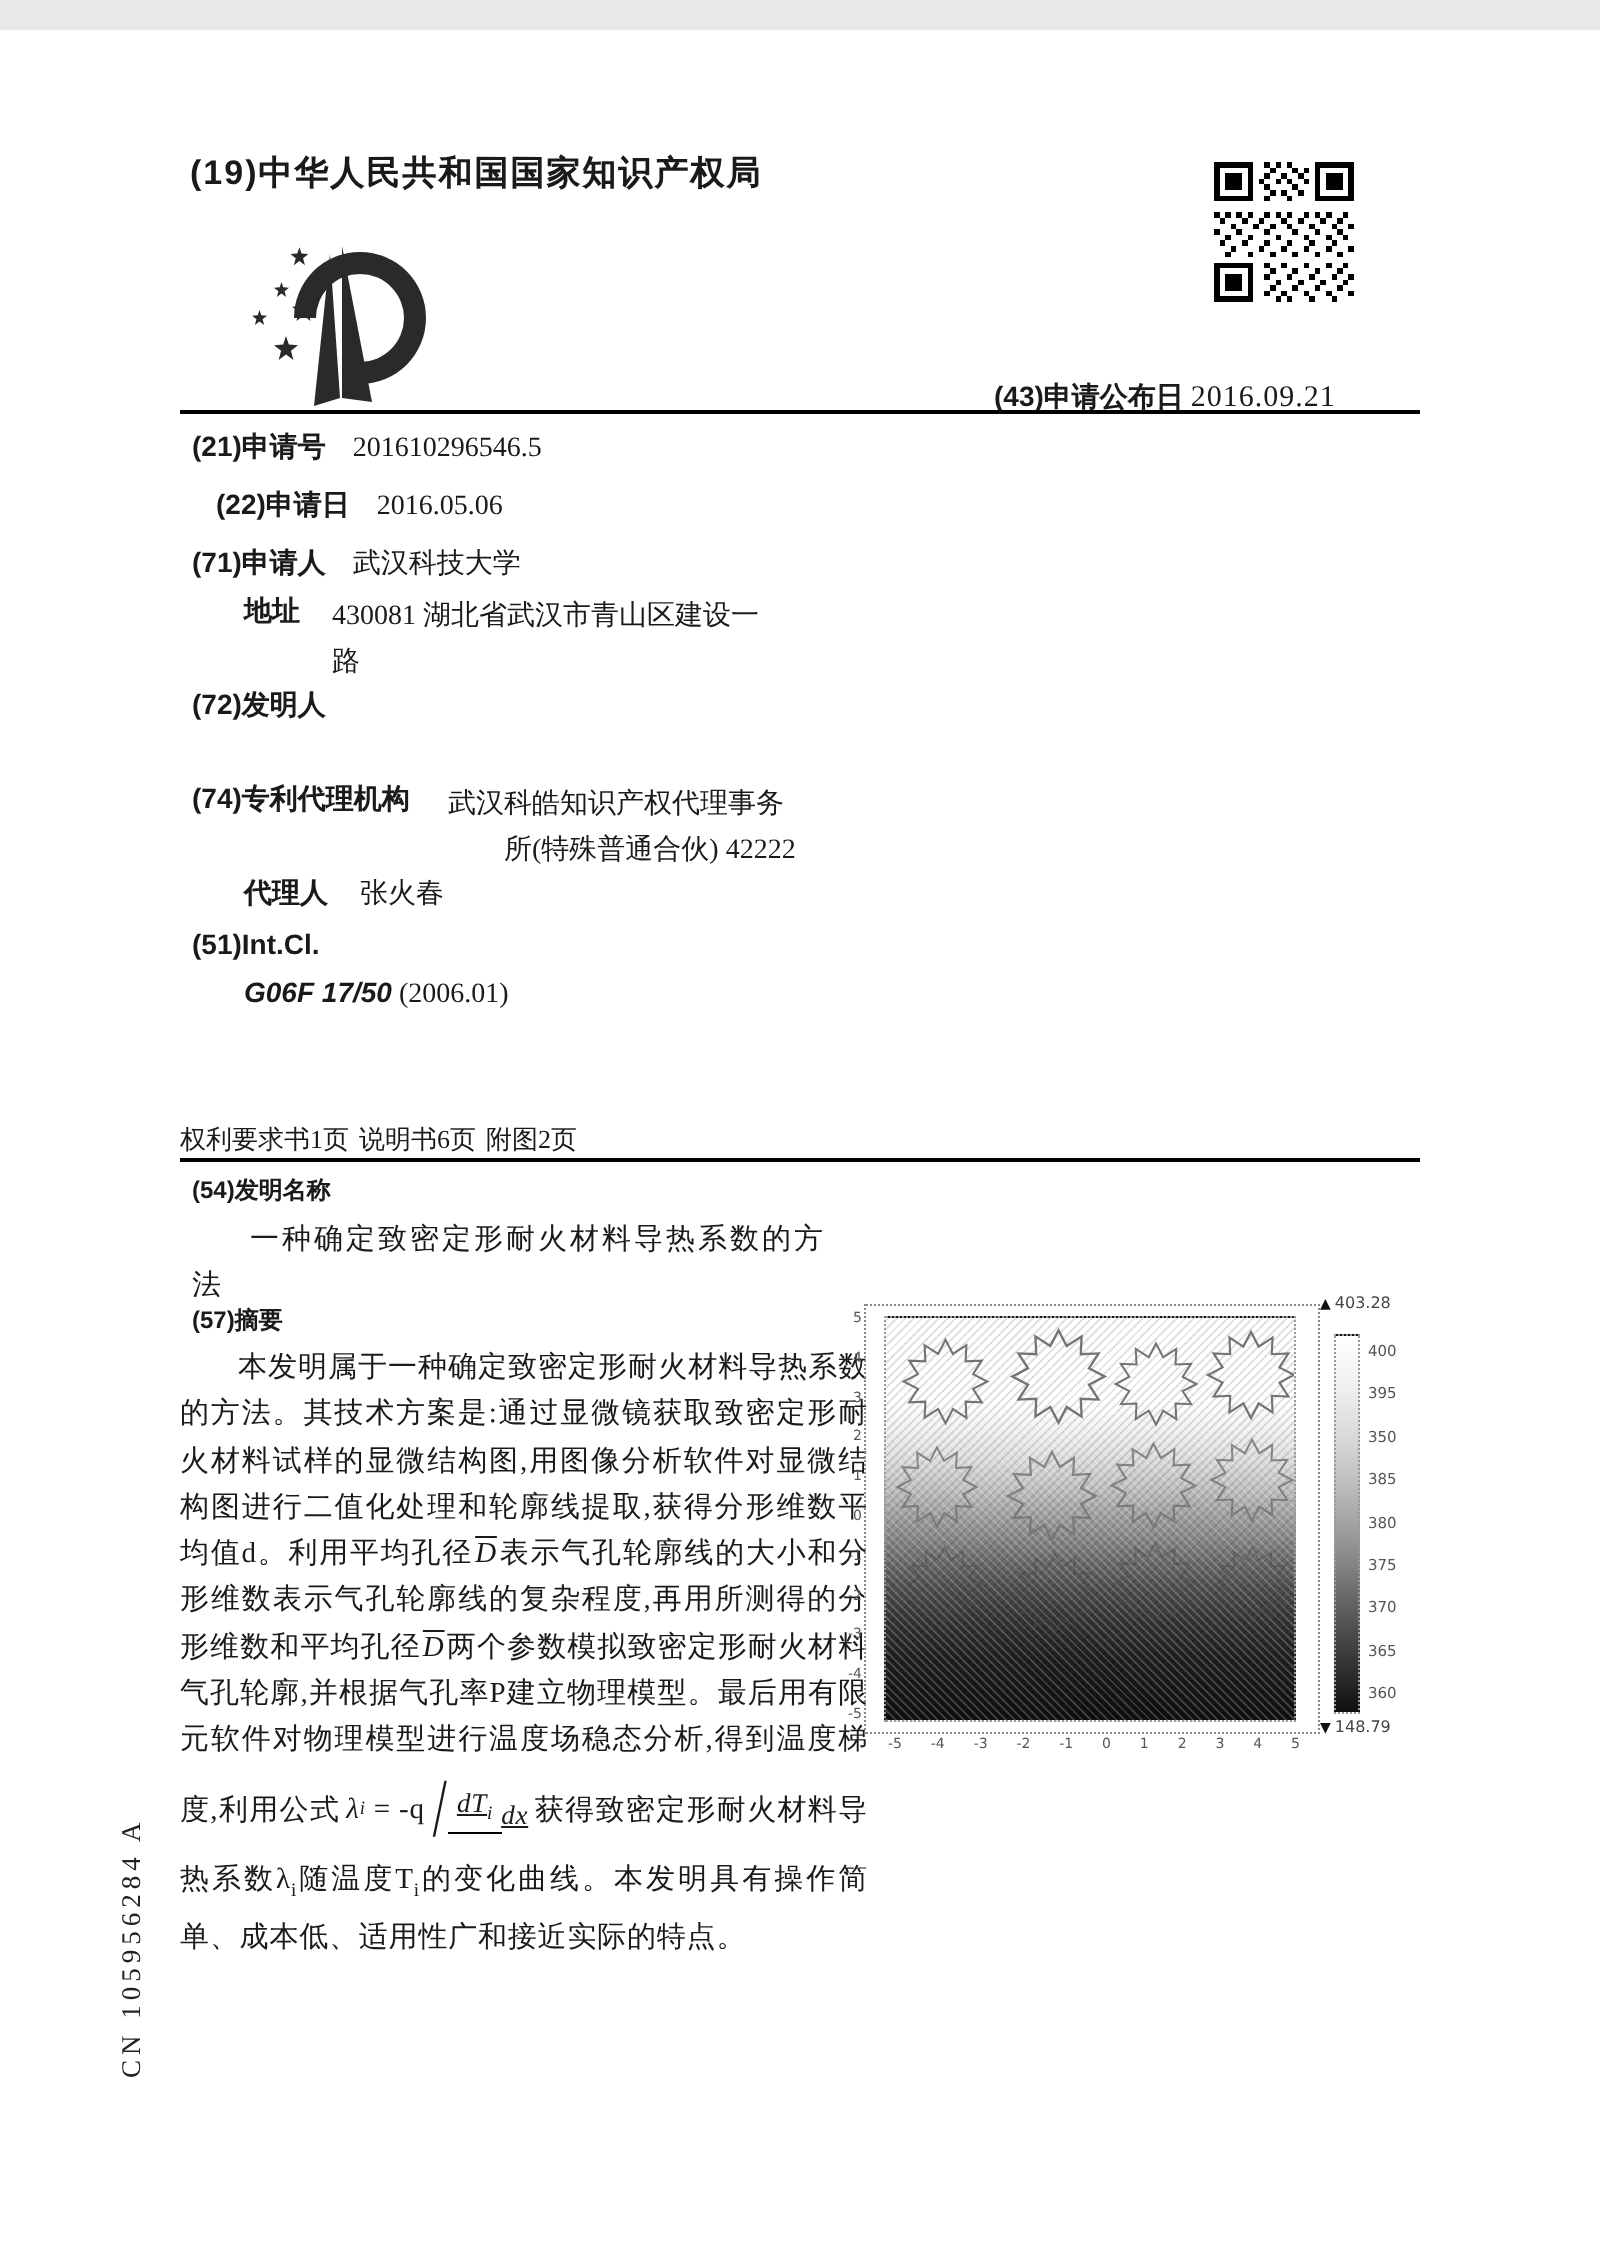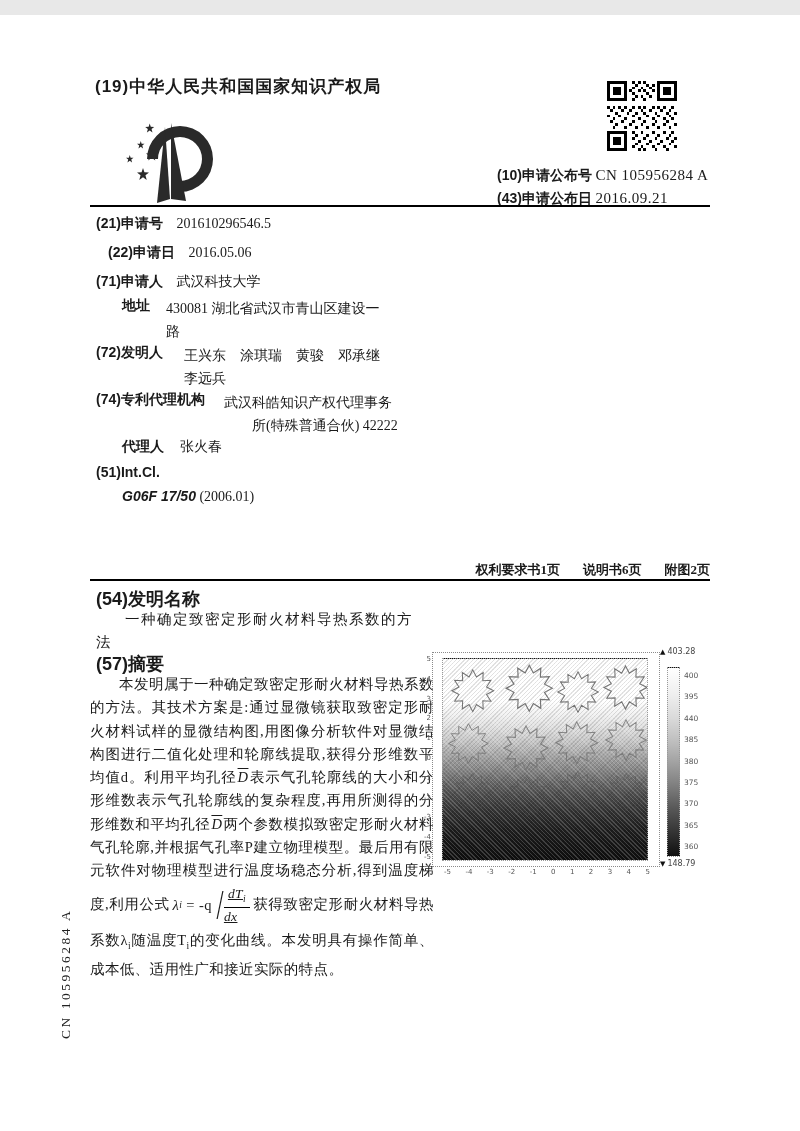--- a/index.html
+++ b/index.html
@@ -16,36 +16,36 @@
   .pub-line{left:497px;font-size:14px;white-space:nowrap;}
   .pub-line .lab{font-size:14px;}
   .pub-line .val{font-size:15px;letter-spacing:0.5px;}
   .rule{left:90px;width:620px;height:2px;background:#000;}
 
   
   .brow{font-size:14px;white-space:nowrap;}
   .brow .lab{font-size:14px;margin-right:10px;}
   .wrapbox{font-size:14px;line-height:23px;white-space:normal;}
   .ital{font-style:italic;}
-  .pages{left:90px;top:546px;width:620px;display:flex;justify-content:flex-end;gap:23px;font-size:13px;font-weight:bold;}
-
-  
-  .sec-label{font-size:18px;}
+  .pages{left:90px;top:546px;width:620px;display:flex;gap:5px;font-size:13px;}
+
+  
+  .sec-label{font-size:12px;}
   .title-line{font-size:14.5px;letter-spacing:1.5px;font-family:Liberation Serif, serif;}
   .abstract{left:90px;top:658px;width:344px;font-size:14.5px;line-height:23.3px;
             text-align:justify;text-indent:2em;letter-spacing:0.4px;}
   sub{font-size:9.5px;}
   .dbar{font-style:italic;text-decoration:overline;padding:0 1px;}
 
   
   .formula{display:inline-flex;align-items:center;vertical-align:middle;text-indent:0;
            font-style:italic;margin:0 3px;height:46px;}
   .f-eq{margin:0 4px;font-style:normal;}
   .f-slash{font-size:42px;font-weight:400;transform:scaleX(0.6);line-height:0.8;font-style:normal;margin:0 -2px;}
-  .f-frac{display:inline-flex;flex-direction:column;align-items:flex-start;font-size:13.5px;line-height:1.25;text-decoration:underline;}
+  .f-frac{display:inline-flex;align-items:flex-end;font-size:13.5px;line-height:1.25;text-decoration:underline;}
   .f-num{border-bottom:1.4px solid #000;padding:0 4px 1px;}
   .f-den{padding-top:1px;}
 
   
   .figure{left:422px;top:626px;width:288px;height:252px;}
   .fig-outer{position:absolute;left:10px;top:11px;width:226px;height:213px;border:1px dotted #8a8a8a;}
   .fig-plot{position:absolute;left:20px;top:17px;width:204px;height:201px;border:1px dotted #9a9a9a;
     background:
       repeating-linear-gradient(45deg, rgba(255,255,255,0.18) 0 1px, rgba(0,0,0,0) 1px 3px),
       repeating-linear-gradient(-45deg, rgba(0,0,0,0.12) 0 1px, rgba(0,0,0,0) 1px 3px),
@@ -104,24 +104,20 @@
     <g fill="#2a2a2a">
       <use href="#star" x="28" y="14" transform="scale(0.9)"></use>
       <use href="#star" transform="translate(17,30) scale(0.75)"></use>
       <use href="#star" transform="translate(6,44) scale(0.75)"></use>
       <use href="#star" transform="translate(26,38) scale(1.15)"></use>
       <use href="#star" transform="translate(17,57) scale(1.2)"></use>
     </g>
   </svg>
 
 
-  <div class="abs pub-line" style="top:152px">
-    <span class="lab hei">(10)申请公布号</span>
-    <span class="val">CN 105956284 A</span>
-  </div>
   <div class="abs pub-line" style="top:175px">
     <span class="lab hei">(43)申请公布日</span>
     <span class="val">2016.09.21</span>
   </div>
 
   <div class="abs rule" style="top:190px"></div>
 
   <div class="abs brow" style="left:96px;top:200px">
     <span class="lab hei">(21)申请号</span>
     <span>201610296546.5</span>
@@ -130,21 +126,20 @@
     <span class="lab hei">(22)申请日</span>
     <span>2016.05.06</span>
   </div>
   <div class="abs brow" style="left:96px;top:258px">
     <span class="lab hei">(71)申请人</span>
     <span>武汉科技大学</span>
   </div>
   <div class="abs brow hei" style="left:122px;top:282px">地址</div>
   <div class="abs wrapbox" style="left:166px;top:282px;width:222px">430081 湖北省武汉市青山区建设一路</div>
   <div class="abs brow hei" style="left:96px;top:329px">(72)发明人</div>
-  <div class="abs wrapbox" style="left:184px;top:329px;width:214px">王兴东　涂琪瑞　黄骏　邓承继　李远兵</div>
   <div class="abs brow hei" style="left:96px;top:376px">(74)专利代理机构</div>
   <div class="abs wrapbox" style="left:224px;top:376px">武汉科皓知识产权代理事务</div>
   <div class="abs wrapbox" style="left:252px;top:399px">所(特殊普通合伙)  42222</div>
   <div class="abs brow hei" style="left:122px;top:423px">代理人</div>
   <div class="abs brow" style="left:180px;top:423px">张火春</div>
   <div class="abs brow hei" style="left:96px;top:449px">(51)Int.Cl.</div>
   <div class="abs brow" style="left:122px;top:473px">
     <span class="ital hei" style="font-size:14px">G06F 17/50</span>
     <span>(2006.01)</span>
   </div>
@@ -229,21 +224,21 @@
         <span>5</span>
       </div>
     <div class="cbar"></div>
     <div class="cbar-cap cbar-max">
       <span class="marker">▲</span>
       <span>403.28</span>
     </div>
     <div class="cbar-ticks">
         <span>400</span>
         <span>395</span>
-        <span>440</span>
+        <span>350</span>
         <span>385</span>
         <span>380</span>
         <span>375</span>
         <span>370</span>
         <span>365</span>
         <span>360</span>
       </div>
     <div class="cbar-cap cbar-min">
       <span class="marker">▼</span>
       <span>148.79</span>

